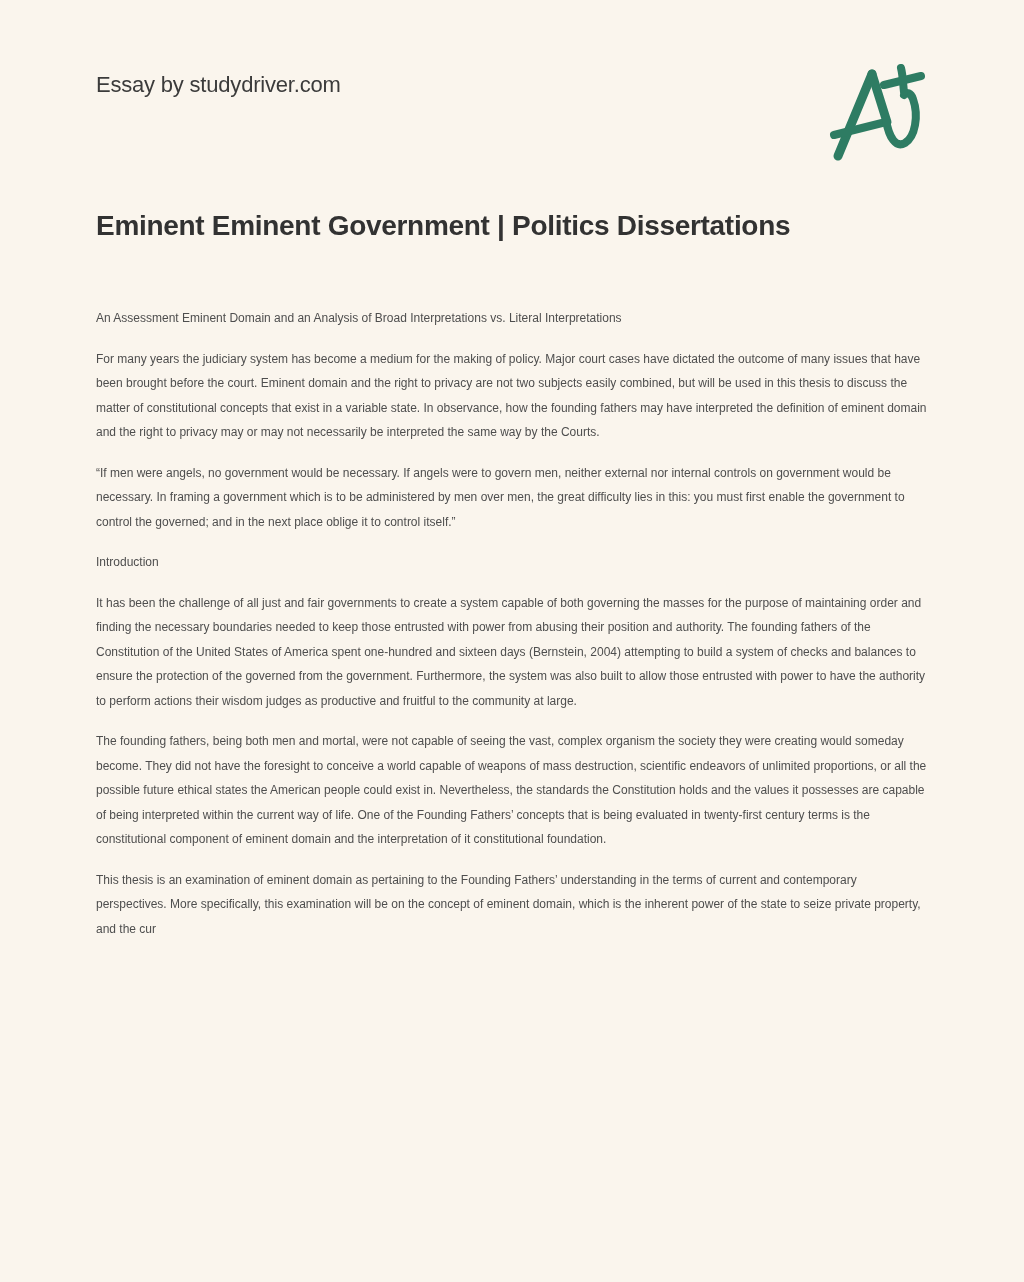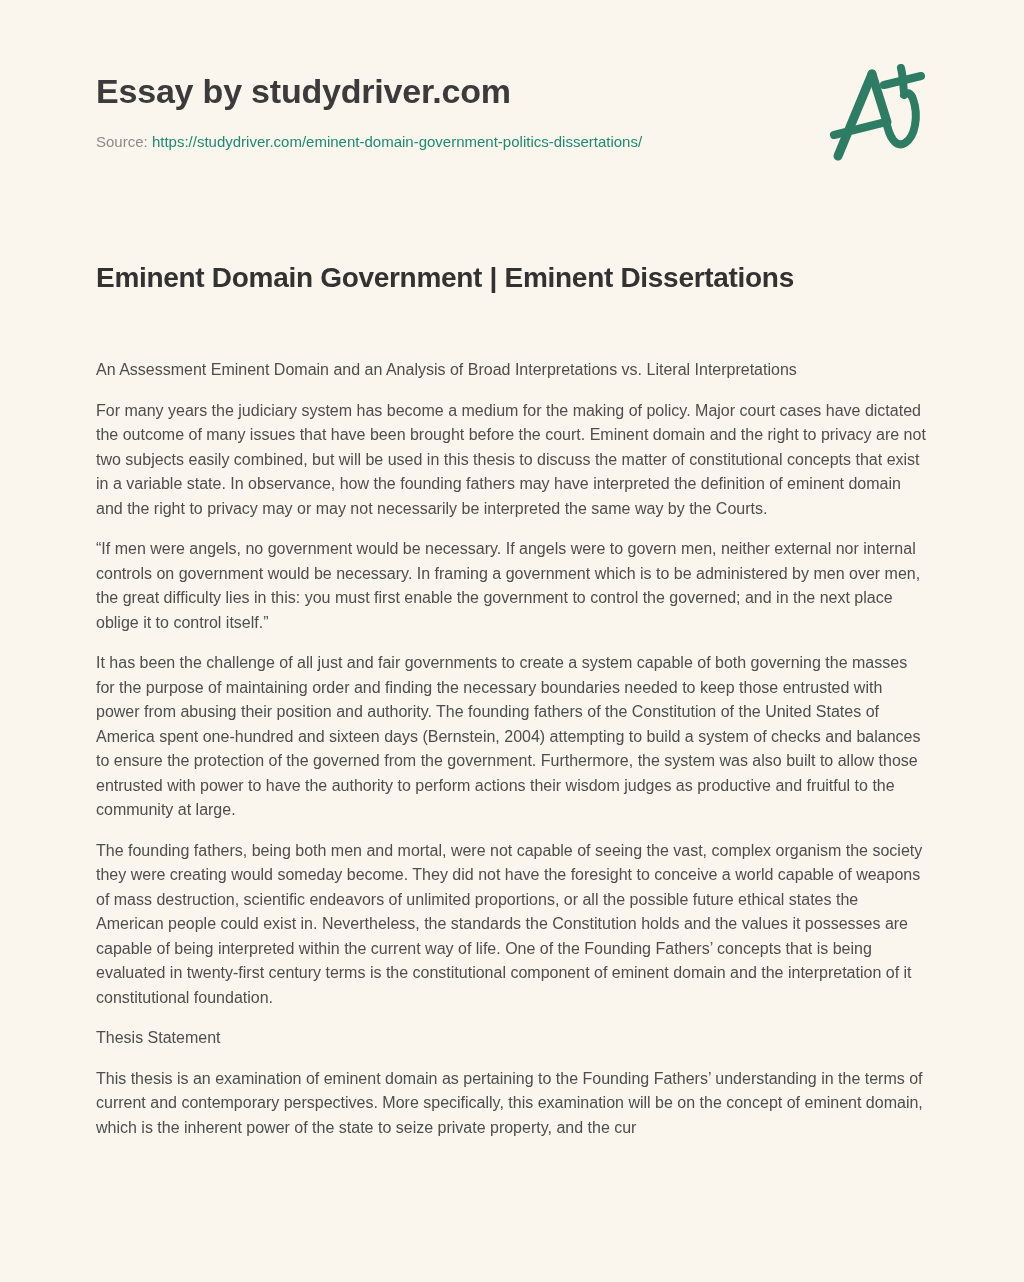--- a/index.html
+++ b/index.html
@@ -14,22 +14,22 @@
     overflow: hidden;
     position: relative;
   }
   .page {
     padding: 0 96px;
     position: relative;
   }
   .site-heading {
     margin: 0;
     padding-top: 72px;
-    font-size: 34px;
-    font-weight: 700;
+    font-size: 22px;
+    font-weight: 400;
     letter-spacing: -0.2px;
     color: #3b3b3b;
   }
   .source-line {
     margin-top: 22px;
     font-size: 15px;
     color: #8f8a83;
   }
   .source-line a {
     color: #1f8a72;
@@ -49,21 +49,21 @@
     font-weight: 700;
     letter-spacing: -0.3px;
     color: #323232;
   }
   .article-body {
     margin-top: 64px;
     width: 832px;
   }
   .article-body p {
     margin: 0 0 16px 0;
-    font-size: 16px;
+    font-size: 12px;
     line-height: 24.5px;
     color: #4e4e4e;
   }
 </style>
 </head>
 <body>
 
 <div class="page">
 
   <span class="logo">
@@ -74,30 +74,26 @@
         <path stroke-width="8" d="M10 71 L62 58"></path>
         <path stroke-width="8" d="M62 56 C65 74 72 84 81 79 C91 73 95 52 89 35 C87 29 82 27 80 31"></path>
         <path stroke-width="8" d="M77 4 C79 12 79 20 80 28"></path>
         <path stroke-width="8" d="M60 21 L97 12"></path>
       </g>
     </svg>
   </span>
 
   <h1 class="site-heading">Essay by studydriver.com</h1>
 
-  <div class="source-line">
-    <span>Source:</span>
-    <a href="#">https://studydriver.com/eminent-domain-government-politics-dissertations/</a>
-  </div>
 
-  <h2 class="article-title">Eminent Domain Government | Eminent Dissertations</h2>
+  <h2 class="article-title">Eminent Eminent Government | Politics Dissertations</h2>
 
   <main class="article-body">
       <p>An Assessment Eminent Domain and an Analysis of Broad Interpretations vs. Literal Interpretations</p>
       <p>For many years the judiciary system has become a medium for the making of policy. Major court cases have dictated the outcome of many issues that have been brought before the court. Eminent domain and the right to privacy are not two subjects easily combined, but will be used in this thesis to discuss the matter of constitutional concepts that exist in a variable state. In observance, how the founding fathers may have interpreted the definition of eminent domain and the right to privacy may or may not necessarily be interpreted the same way by the Courts.</p>
       <p>“If men were angels, no government would be necessary. If angels were to govern men, neither external nor internal controls on government would be necessary. In framing a government which is to be administered by men over men, the great difficulty lies in this: you must first enable the government to control the governed; and in the next place oblige it to control itself.”</p>
+      <p>Introduction</p>
       <p>It has been the challenge of all just and fair governments to create a system capable of both governing the masses for the purpose of maintaining order and finding the necessary boundaries needed to keep those entrusted with power from abusing their position and authority. The founding fathers of the Constitution of the United States of America spent one-hundred and sixteen days (Bernstein, 2004) attempting to build a system of checks and balances to ensure the protection of the governed from the government. Furthermore, the system was also built to allow those entrusted with power to have the authority to perform actions their wisdom judges as productive and fruitful to the community at large.</p>
       <p>The founding fathers, being both men and mortal, were not capable of seeing the vast, complex organism the society they were creating would someday become. They did not have the foresight to conceive a world capable of weapons of mass destruction, scientific endeavors of unlimited proportions, or all the possible future ethical states the American people could exist in. Nevertheless, the standards the Constitution holds and the values it possesses are capable of being interpreted within the current way of life. One of the Founding Fathers’ concepts that is being evaluated in twenty-first century terms is the constitutional component of eminent domain and the interpretation of it constitutional foundation.</p>
-      <p>Thesis Statement</p>
       <p>This thesis is an examination of eminent domain as pertaining to the Founding Fathers’ understanding in the terms of current and contemporary perspectives. More specifically, this examination will be on the concept of eminent domain, which is the inherent power of the state to seize private property, and the cur</p>
     </main>
 
 </div>
 
 </body></html>

